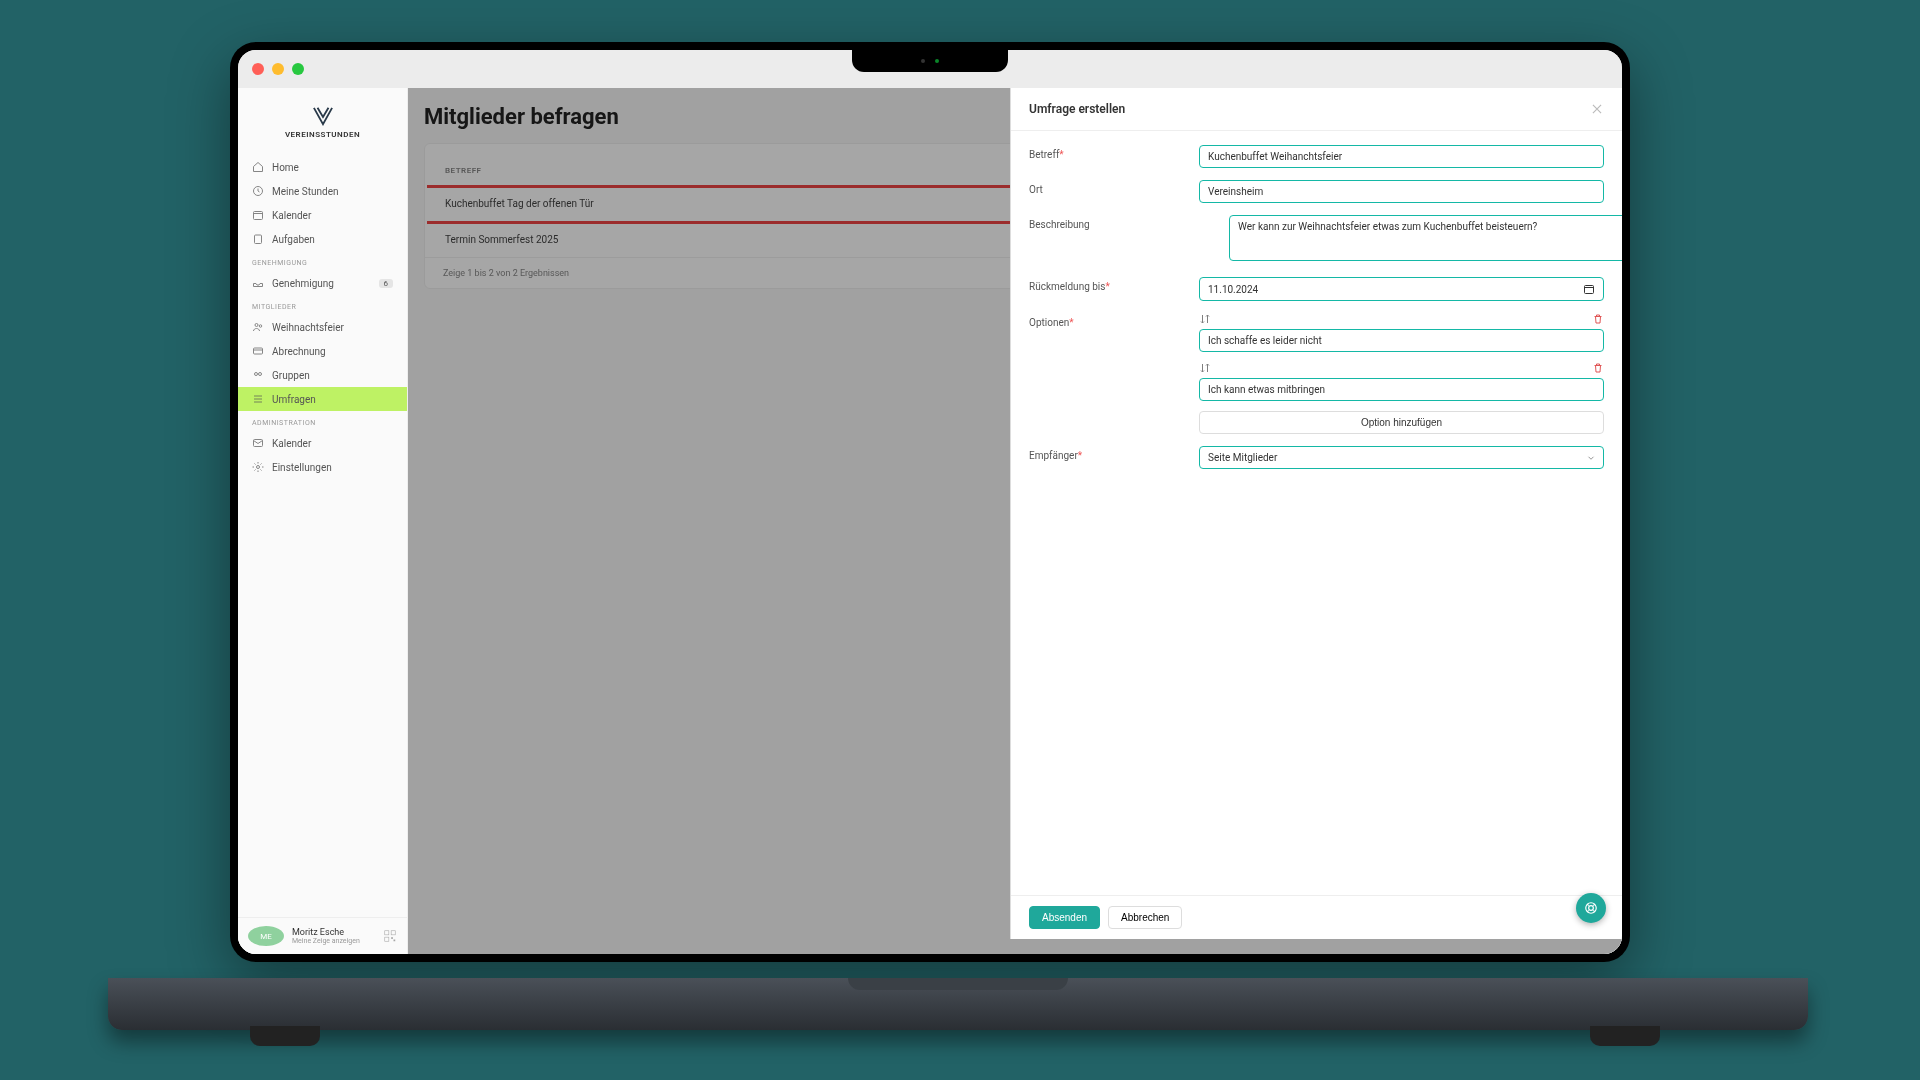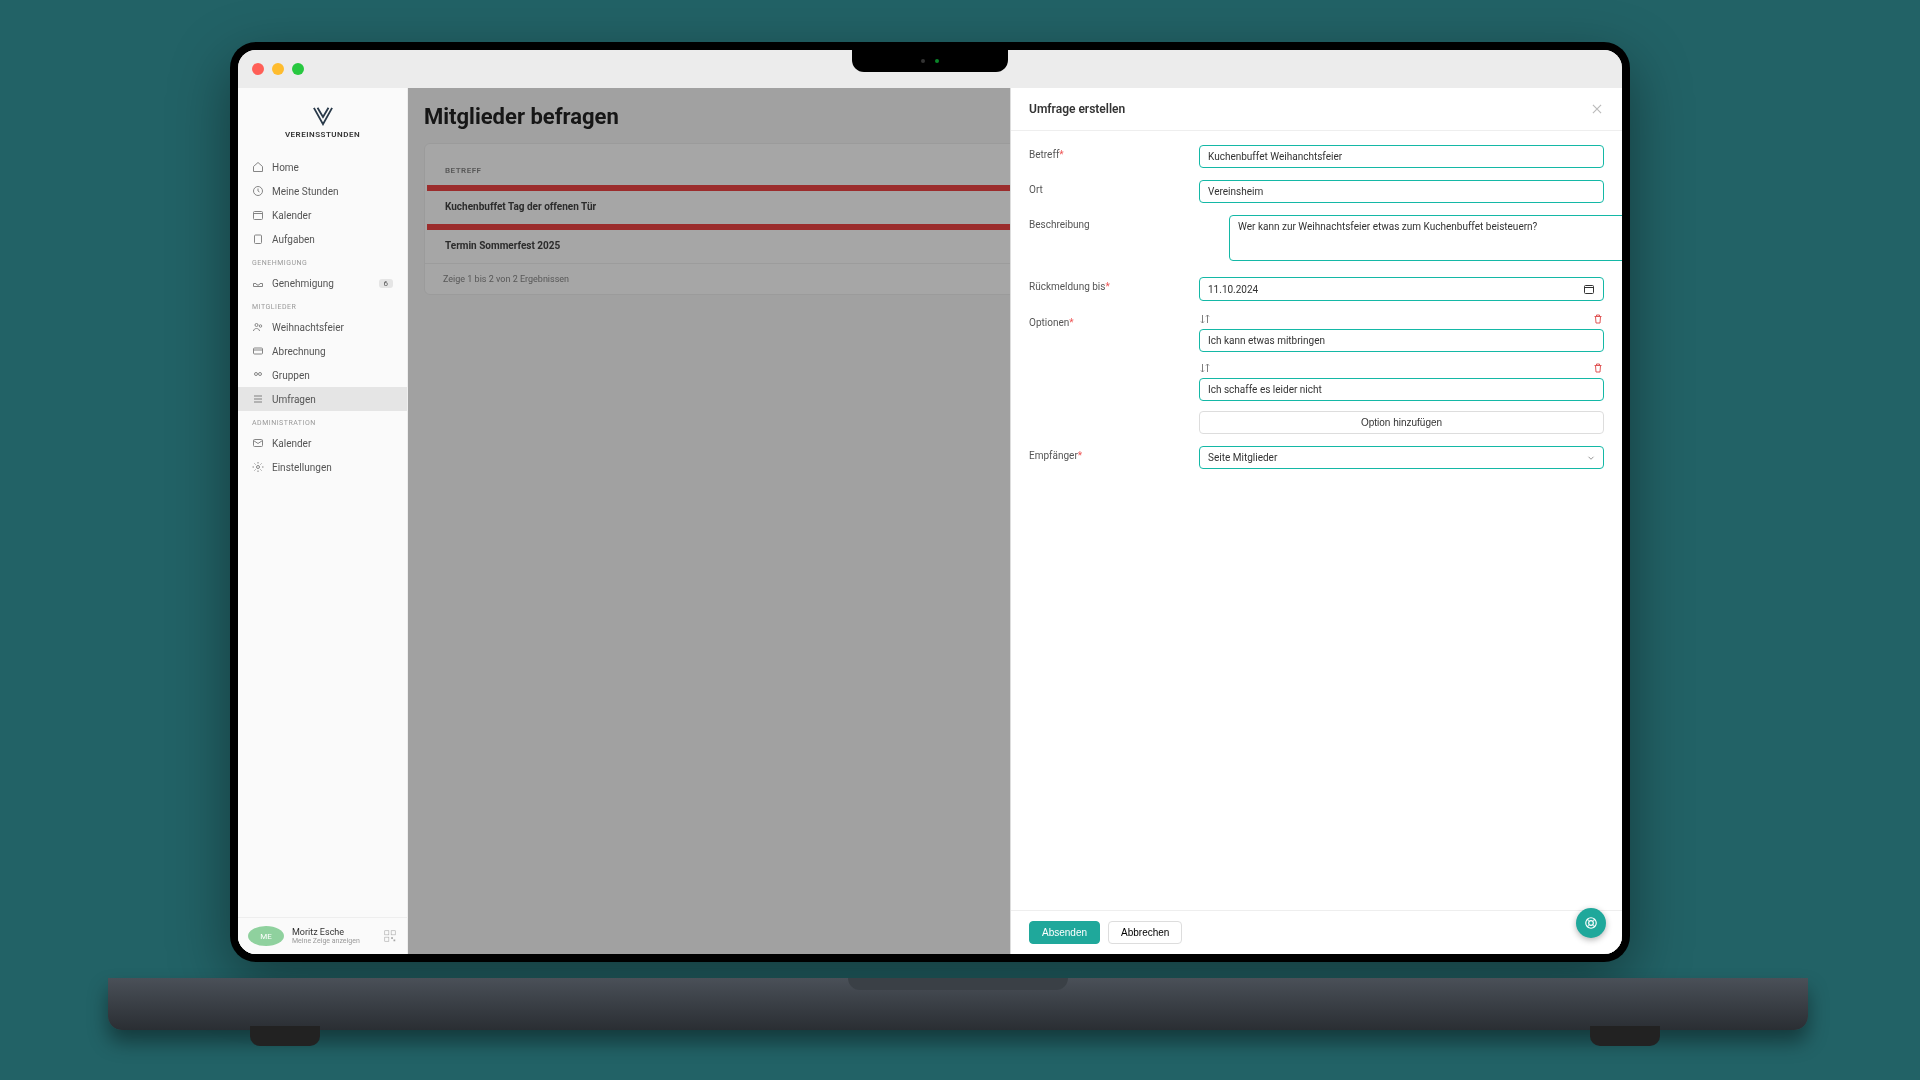--- a/index.html
+++ b/index.html
@@ -66,21 +66,21 @@
   .logo { text-align:center; padding:18px 0 10px; }
   .logo svg { display:block; margin:0 auto 4px; }
   .logo-text { font-size:8px; letter-spacing:0.5px; color:#333; font-weight:600;text-align:center;}
   .nav { flex:1; padding-top:6px;}
   .nav-section { font-size:7px; letter-spacing:0.5px; color:#999; padding:8px 14px 4px; }
   .nav-item {
     display:flex; align-items:center; gap:8px;
     padding:6px 14px; cursor:pointer;
     color:#555;
   }
-  .nav-item.active { background:#e5e5e5;}
+  .nav-item.active { background:#bef264;}
   .nav-item .ico { width:12px; height:12px; flex-shrink:0; opacity:.7;}
   .badge { margin-left:auto; background:#e5e5e5; border-radius:3px; padding:0 5px; font-size:8px;}
   .user-footer {
     border-top:1px solid #eee;
     padding:8px 10px;
     display:flex; align-items:center; gap:8px;
   }
   .avatar { width:36px; height:20px; border-radius:50%; background:#8fd19e; display:flex;align-items:center;justify-content:center;font-size:8px;color:#fff;}
   .user-meta { flex:1; }
   .user-name { font-size:9px; color:#333;}
@@ -92,28 +92,28 @@
     padding:16px 16px;
     position:relative;
   }
   .page-title { font-size:22px; font-weight:700; color:#222; margin-bottom:14px;}
   .card {
     background:#fff; border:1px solid #eee; border-radius:6px;
     padding:12px 0 0;
   }
   .tbl { width:100%; font-size:10px; color:#444;}
   .tbl th { text-align:left; padding:8px 18px; color:#888; font-size:8px; letter-spacing:.5px; font-weight:600;}
-  .tbl td { padding:10px 18px; border-top:6px solid #ef4444;font-weight:bold;}
+  .tbl td { padding:10px 18px; border-top:3px solid #ef4444;}
   .tbl-footer { display:flex; justify-content:space-between; align-items:center; padding:10px 18px; font-size:9px; color:#888; border-top:1px solid #f0f0f0;}
   .backdrop {
     position:absolute; inset:0;
     background:rgba(0,0,0,0.35);
   }
   .drawer {
-    position:absolute; right:0; top:0; bottom:0;
+    position:absolute; right:0; top:0; bottom:15px;
     width:612px;
     background:#fff;
     border-left:1px solid #ddd;
     display:flex; flex-direction:column;
     z-index:20;
   }
   .drawer-head {
     padding:14px 18px;
     border-bottom:1px solid #eee;
     display:flex; align-items:center; justify-content:space-between;
@@ -376,32 +376,32 @@
             <div class="field">
               <div class="opt-block">
                 <div class="opt-toolbar">
                   <svg class="sort-ico" viewBox="0 0 24 24">
                       <path d="M7 4v16m0 0l-3-3m3 3l3-3M17 20V4m0 0l-3 3m3-3l3 3" stroke="currentColor" stroke-width="2" fill="none"></path>
                     </svg>
                   <svg class="trash" viewBox="0 0 24 24">
                       <path d="M5 7h14M9 7V4h6v3M7 7l1 13h8l1-13" fill="none" stroke="currentColor" stroke-width="2"></path>
                     </svg>
                 </div>
-                <input class="inp" value="Ich kann etwas mitbringen" style="">
+                <input class="inp" value="Ich schaffe es leider nicht" style="">
               </div>
               <div class="opt-block">
                 <div class="opt-toolbar">
                   <svg class="sort-ico" viewBox="0 0 24 24">
                       <path d="M7 4v16m0 0l-3-3m3 3l3-3M17 20V4m0 0l-3 3m3-3l3 3" stroke="currentColor" stroke-width="2" fill="none"></path>
                     </svg>
                   <svg class="trash" viewBox="0 0 24 24">
                       <path d="M5 7h14M9 7V4h6v3M7 7l1 13h8l1-13" fill="none" stroke="currentColor" stroke-width="2"></path>
                     </svg>
                 </div>
-                <input class="inp" value="Ich schaffe es leider nicht" style="">
+                <input class="inp" value="Ich kann etwas mitbringen" style="">
               </div>
               <button class="add-opt">Option hinzufügen</button>
             </div>
           </div>
           <div class="row">
             <label><span>Empfänger</span><span class="req">*</span></label>
             <div class="field sel-wrap">
               <div class="inp">Seite Mitglieder</div>
               <svg class="chev" viewBox="0 0 24 24">
                   <path d="M6 9l6 6 6-6" fill="none" stroke="currentColor" stroke-width="2"></path>

